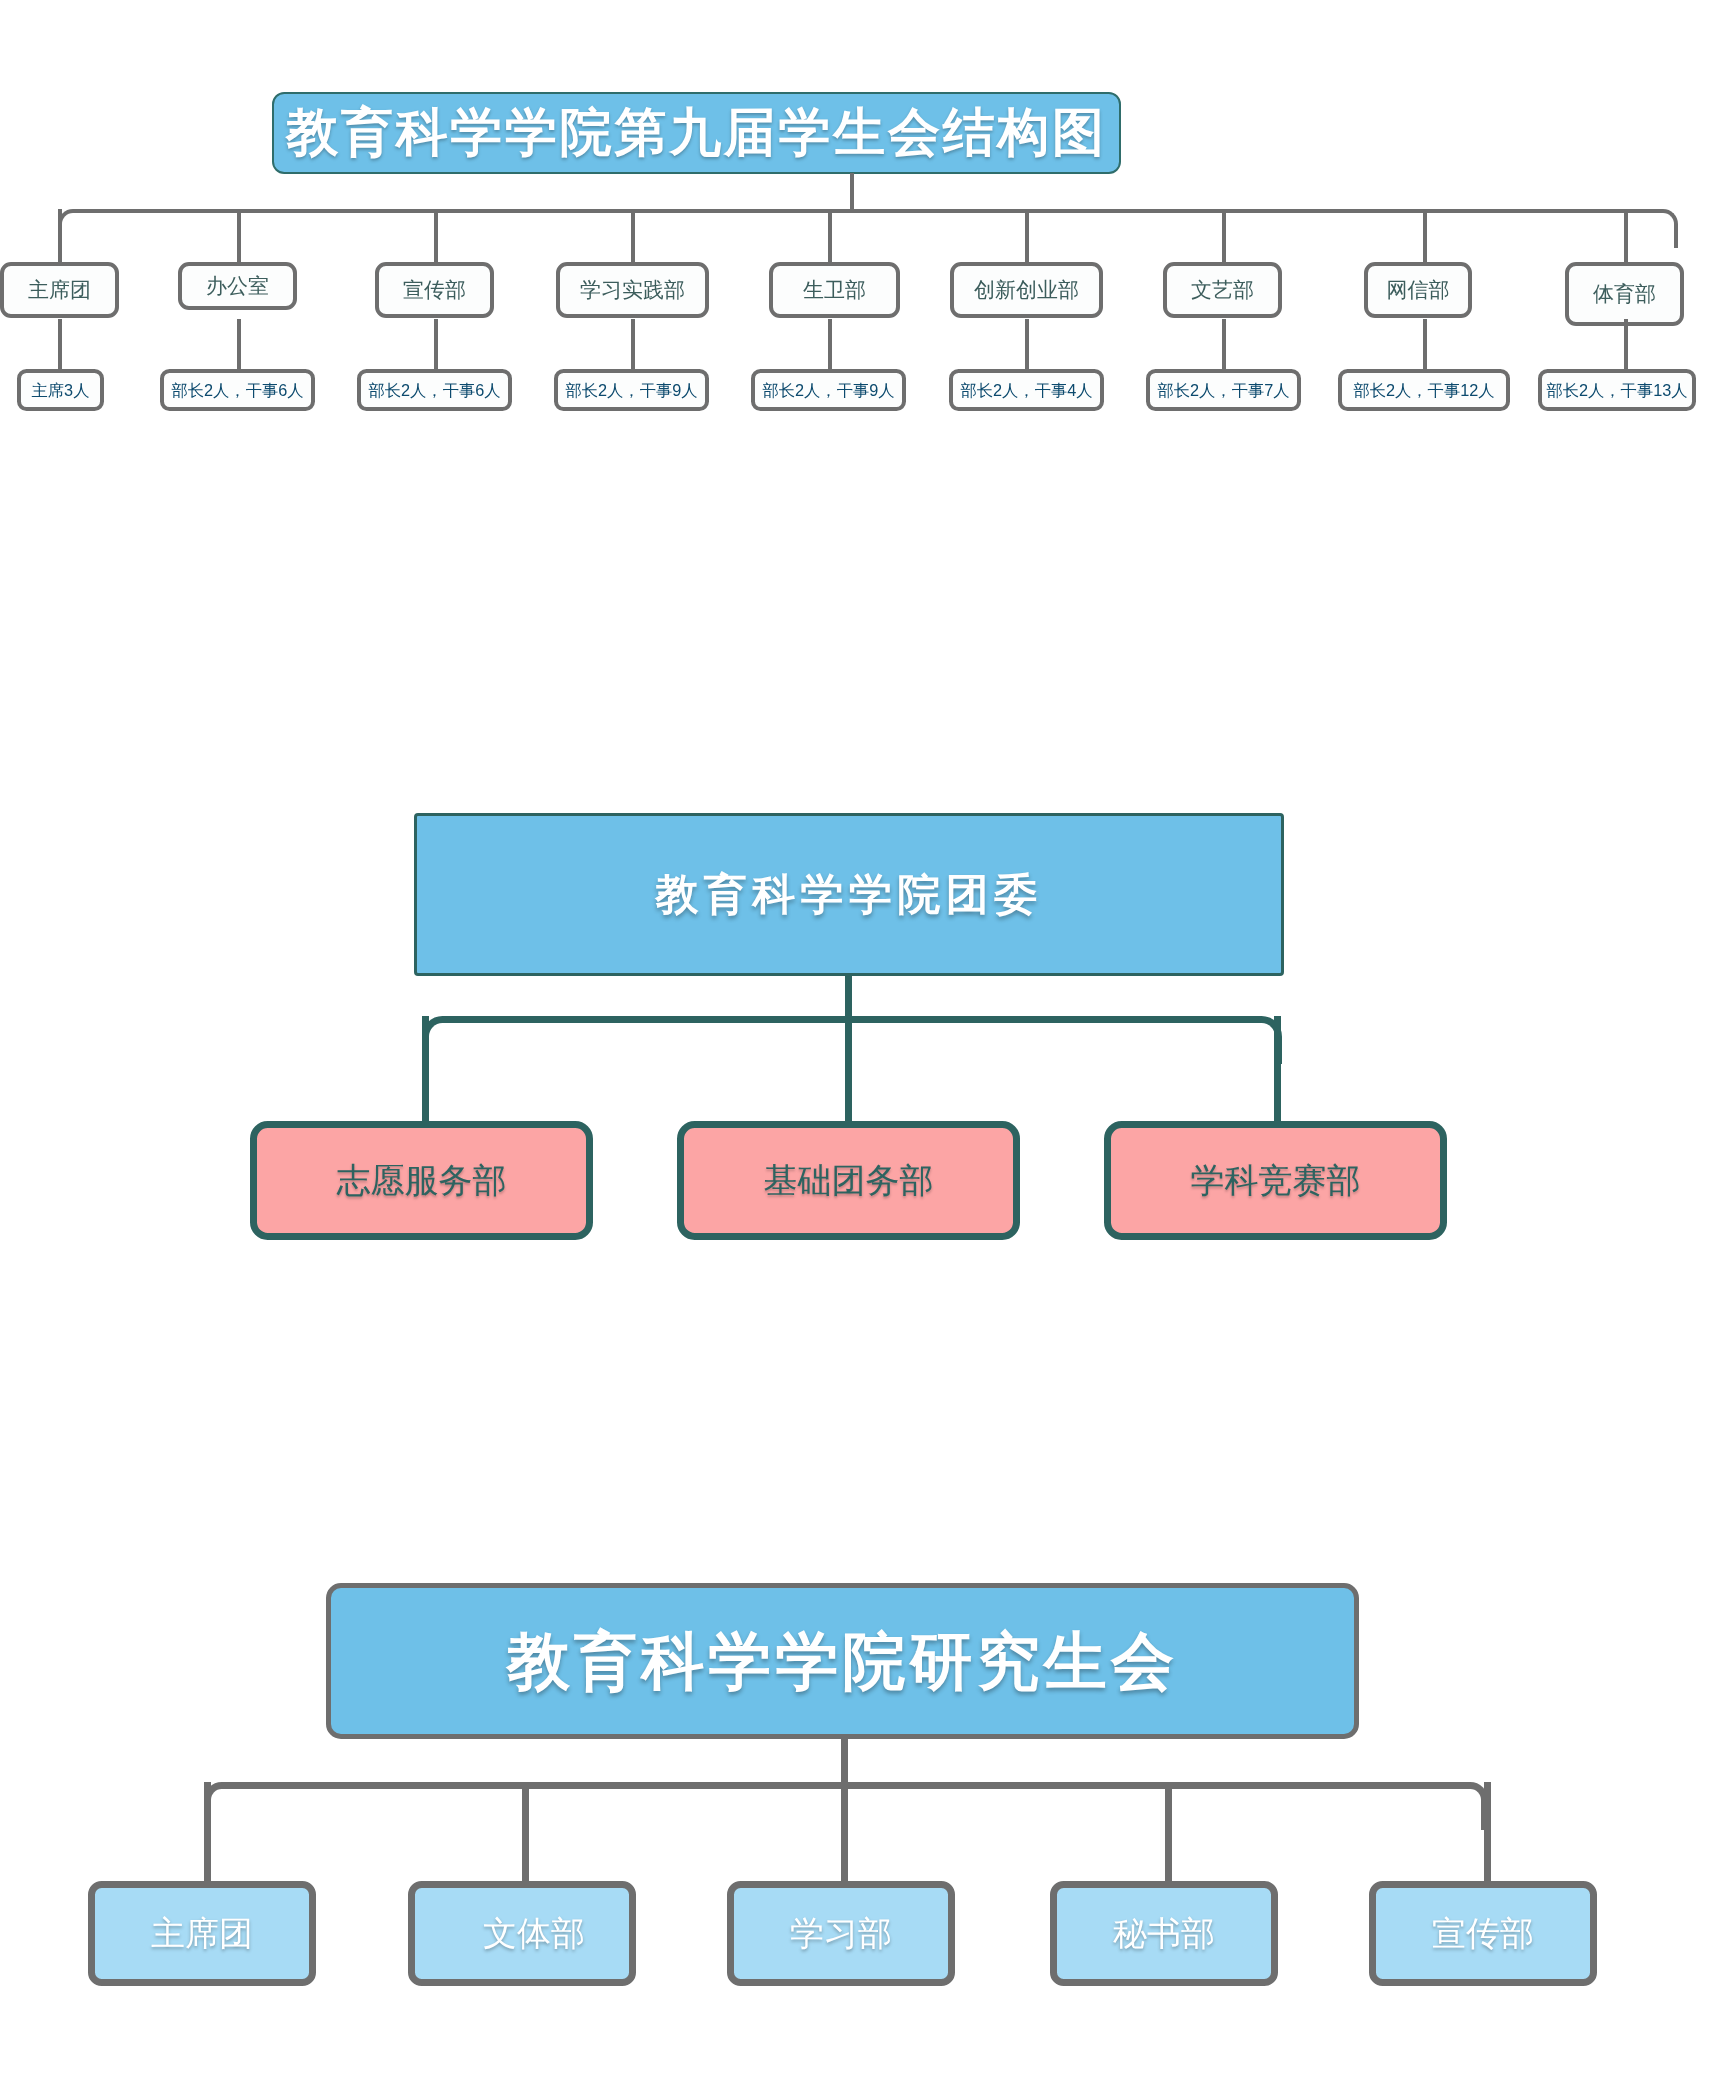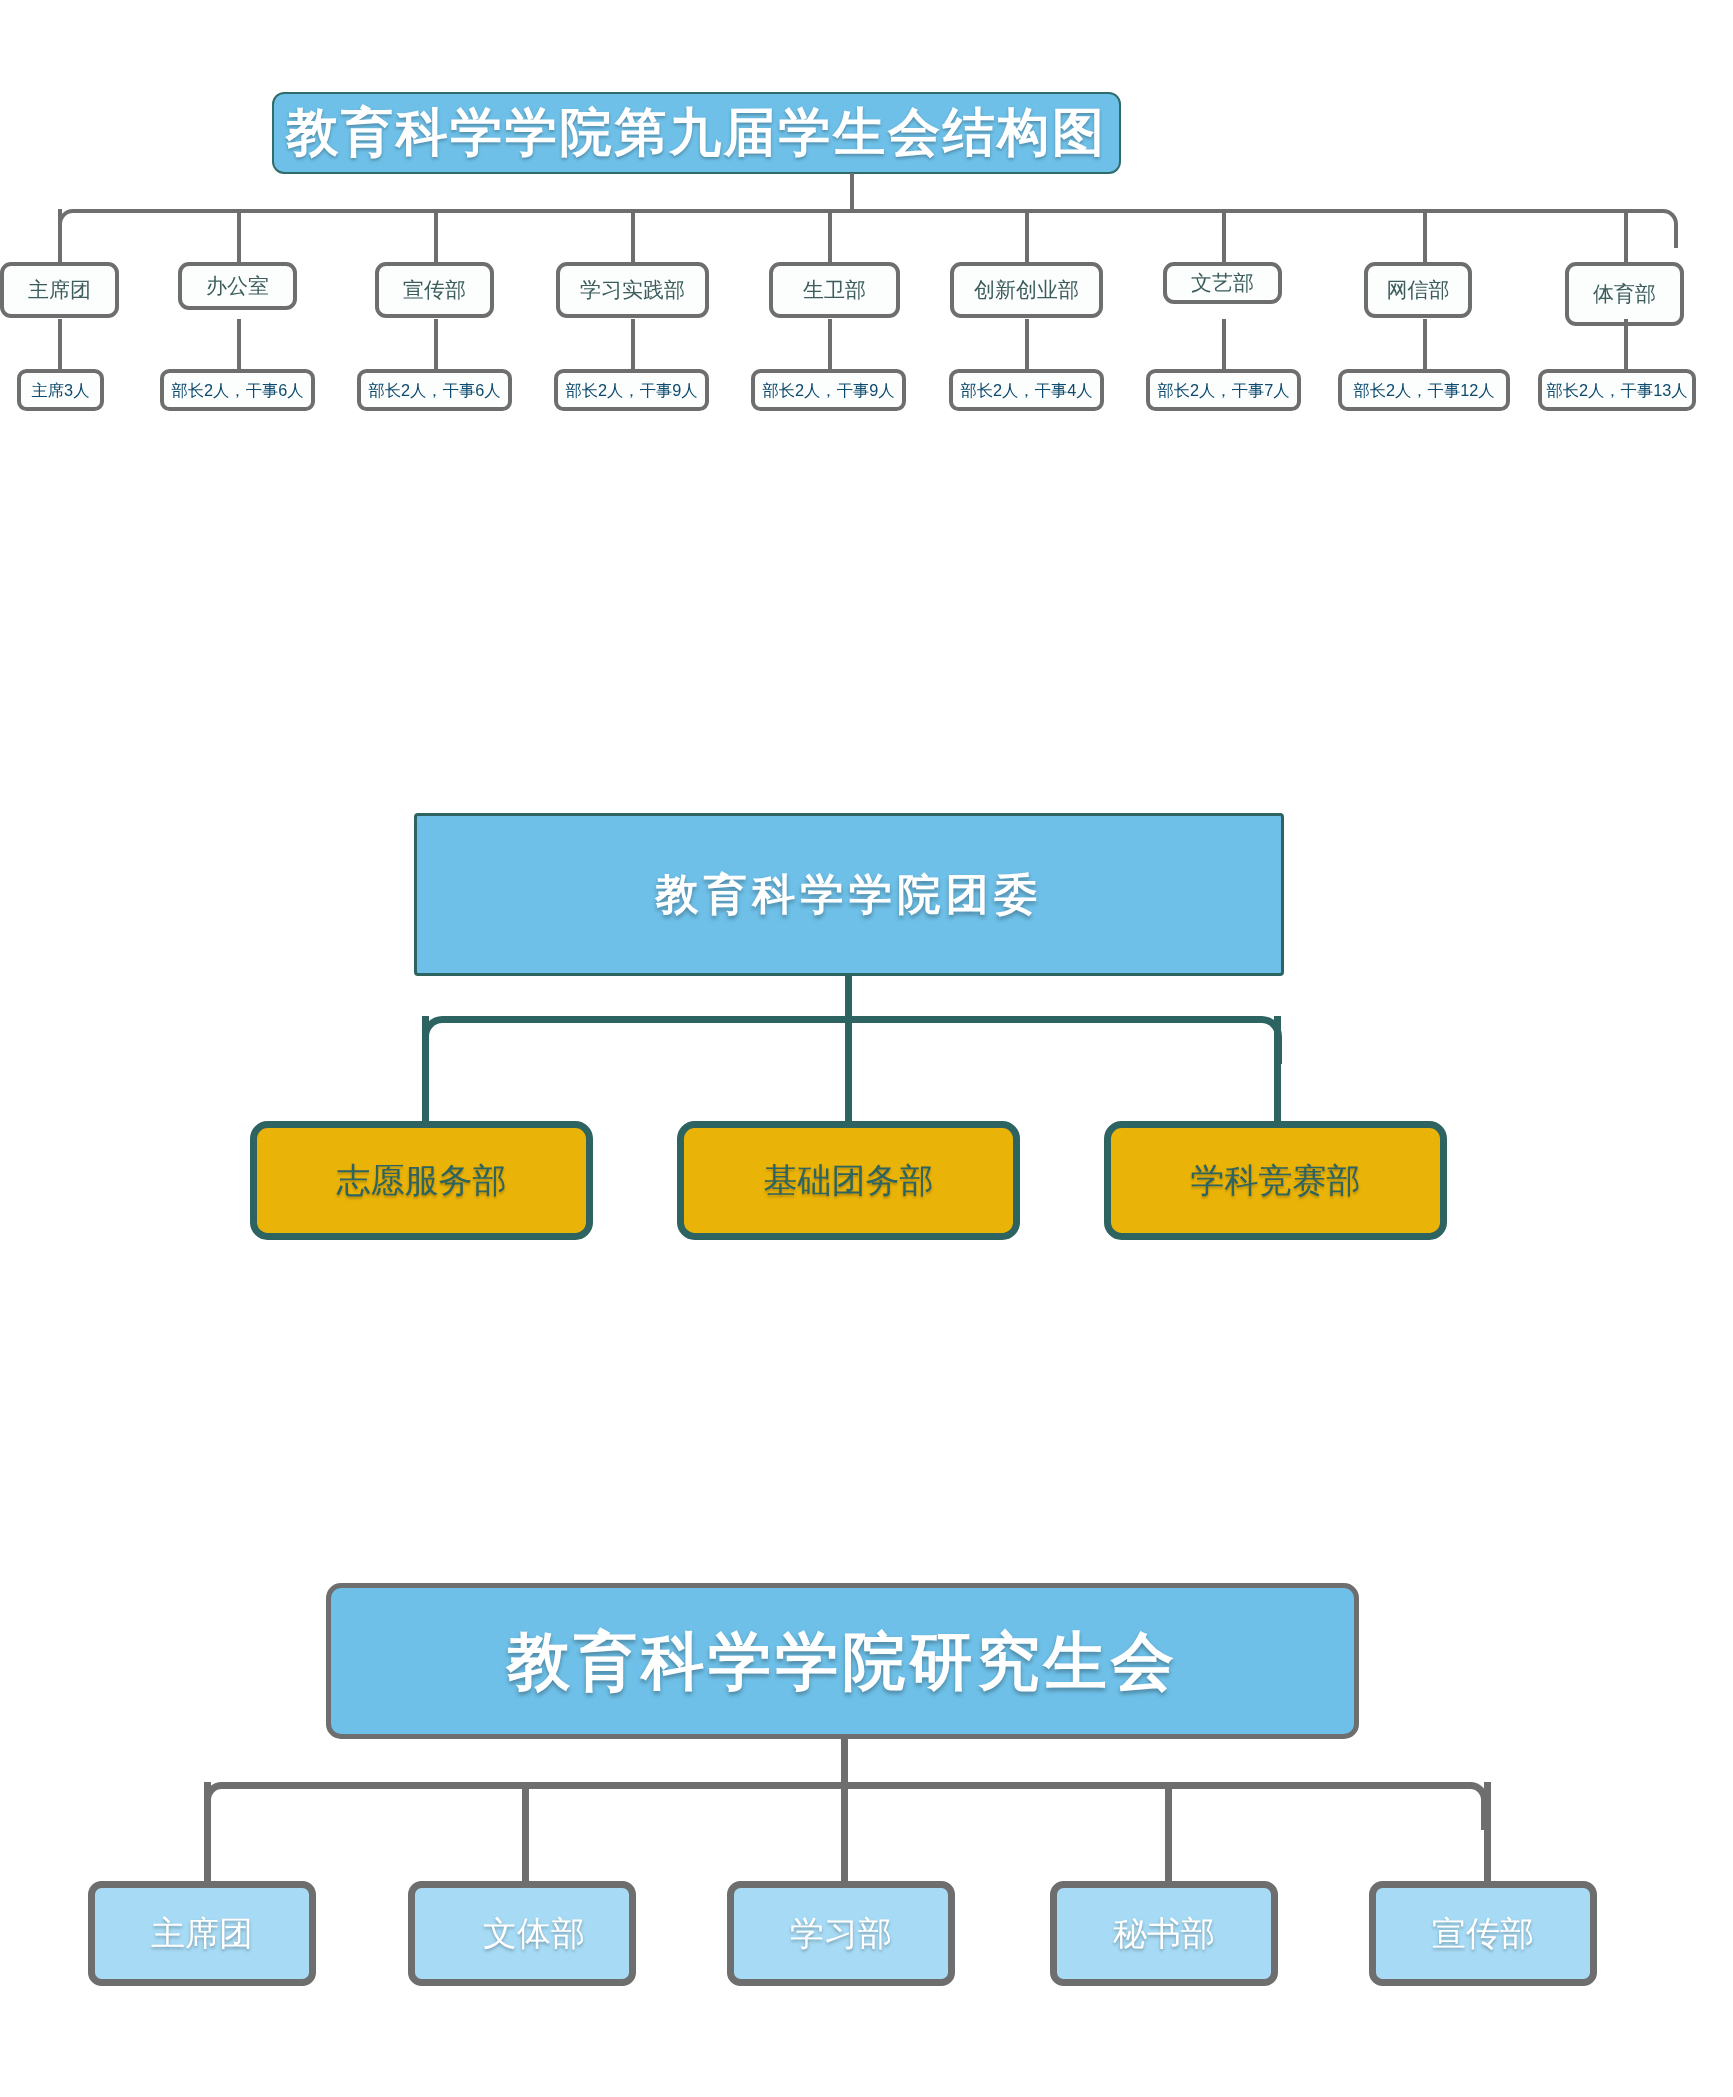--- a/index.html
+++ b/index.html
@@ -85,21 +85,21 @@
     background: #6EC0E8;
     border: 3.4px solid #2D6360;
     border-radius: 4px;
     color: #ffffff;
     font-size: 43px;
     font-weight: bold;
     letter-spacing: 5.4px;
     text-shadow: 0 2.7px 4.1px rgba(0,0,0,0.3);
   }
   .c2-node {
-    background: #eab308;
+    background: #fca5a5;
     border: 7.5px solid #2D6360;
     border-radius: 17.7px;
     color: #2D6360;
     font-size: 34px;
     text-shadow: 0 2px 2.7px rgba(0,0,0,0.25);
   }
   .c2-bus {
     border-top: 7.5px solid #2D6360;
     border-left: 7.5px solid #2D6360;
     border-right: 7.5px solid #2D6360;
@@ -164,21 +164,21 @@
   <div class="connector vline-gray" style="left:1222px;top:209px; height:53px;"></div>
   <div class="connector vline-gray" style="left:1423px;top:209px; height:53px;"></div>
   <div class="connector vline-gray" style="left:1624px;top:209px; height:53px;"></div>
 
   <div class="node c1-dept" style="left:0px;    top:262px; width:119px; height:56px;">主席团</div>
   <div class="node c1-dept" style="left:178px;  top:262px; width:119px; height:48px;">办公室</div>
   <div class="node c1-dept" style="left:375px;  top:262px; width:119px; height:56px;">宣传部</div>
   <div class="node c1-dept" style="left:556px;  top:262px; width:153px; height:56px;">学习实践部</div>
   <div class="node c1-dept" style="left:769px; top:262px; width:131px; height:56px;">生卫部</div>
   <div class="node c1-dept" style="left:950px; top:262px; width:153px; height:56px;">创新创业部</div>
-  <div class="node c1-dept" style="left:1163px; top:262px; width:119px; height:42px;text-align:center;">文艺部</div>
+  <div class="node c1-dept" style="left:1163px; top:262px; width:119px; height:56px;text-align:center;">文艺部</div>
   <div class="node c1-dept" style="left:1364px; top:262px; width:108px; height:56px;">网信部</div>
   <div class="node c1-dept" style="left:1565px; top:262px; width:119px; height:64px;">体育部</div>
 
   <div class="connector vline-gray-thin" style="left:58px;  top:319px; height:50px;"></div>
   <div class="connector vline-gray-thin" style="left:237px; top:319px; height:50px;"></div>
   <div class="connector vline-gray-thin" style="left:434px; top:319px; height:50px;"></div>
   <div class="connector vline-gray-thin" style="left:631px; top:319px; height:50px;"></div>
   <div class="connector vline-gray-thin" style="left:828px;top:319px; height:50px;"></div>
   <div class="connector vline-gray-thin" style="left:1025px;top:319px; height:50px;"></div>
   <div class="connector vline-gray-thin" style="left:1222px;top:319px; height:50px;"></div>

